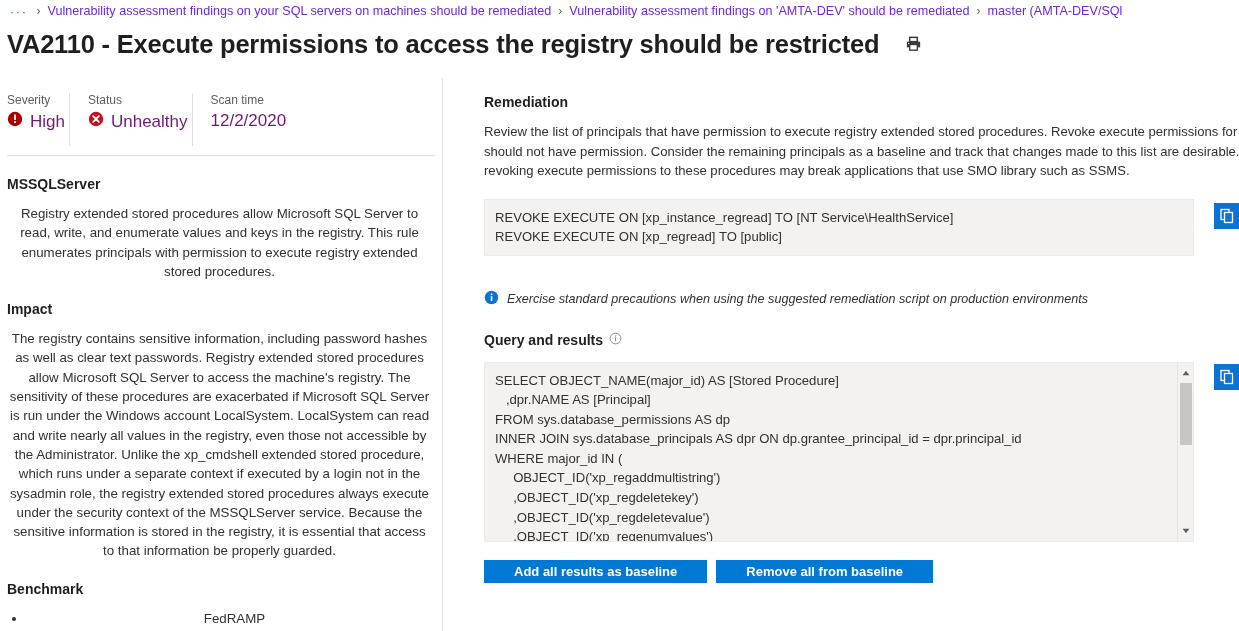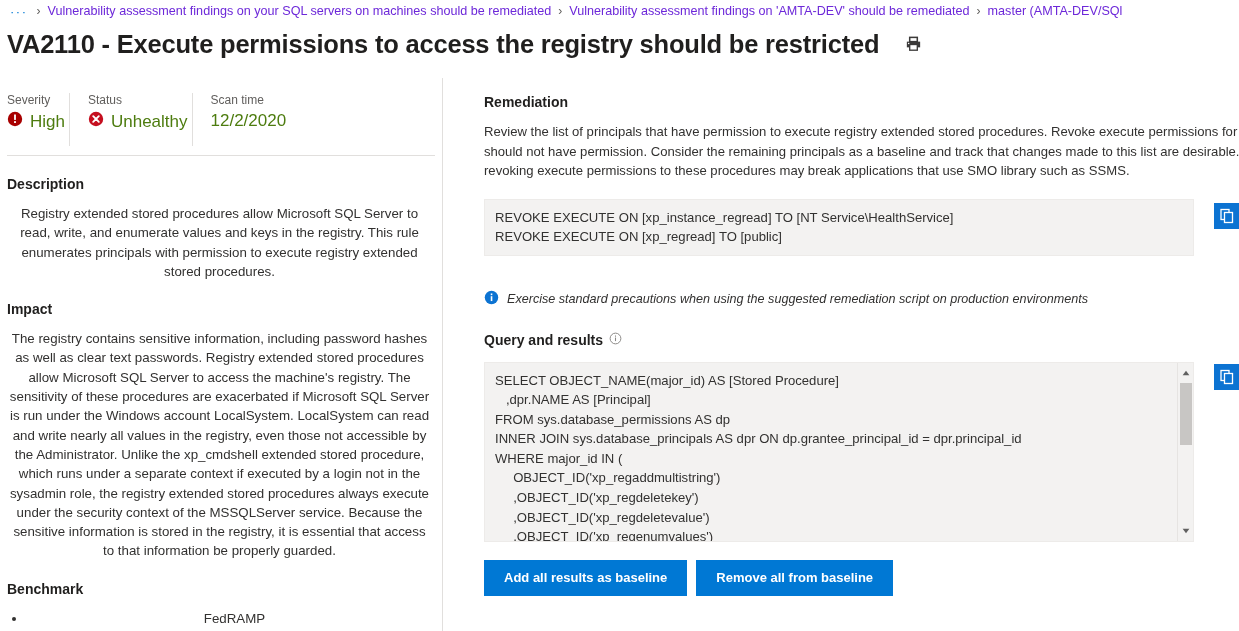--- a/index.html
+++ b/index.html
@@ -93,21 +93,21 @@
     border-right: 1px solid #e1dfdd;
     margin-right: 18px;
   }
   .meta-label {
     font-size: 12px;
     color: #605e5c;
     margin-bottom: 4px;
   }
   .meta-value {
     font-size: 17px;
-    color: #4d7c0f;
+    color: #701a75;
     display: flex;
     align-items: center;
     gap: 7px;
     justify-content: flex-end;
   }
   .badge-icon { flex: 0 0 auto; display: block; }
 
   .meta-divider {
     margin: 9px 7px 0 7px;
     border-top: 1px solid #e1dfdd;
@@ -237,22 +237,22 @@
     display: flex;
     gap: 9px;
   }
   .btn {
     background: #0078d4;
     color: #ffffff;
     border: none;
     font-family: "Liberation Sans", sans-serif;
     font-size: 13px;
     font-weight: 700;
-    height: 36px;
-    padding: 0 20px;
+    height: 23px;
+    padding: 0 30px;
     cursor: pointer;
     white-space: nowrap;
   }
 </style>
 </head>
 <body>
 
 <div id="app">
 
   <div class="breadcrumb">
@@ -308,21 +308,21 @@
       </div>
 
       <div class="meta-cell">
         <div class="meta-label">Scan time</div>
         <div class="meta-value">12/2/2020</div>
       </div>
     </div>
 
     <div class="meta-divider"></div>
 
-    <div class="section-h">Description</div>
+    <div class="section-h">MSSQLServer</div>
     <div class="body-text">Registry extended stored procedures allow Microsoft SQL Server to read, write, and enumerate values and keys in the registry. This rule enumerates principals with permission to execute registry extended stored procedures.</div>
 
     <div class="section-h">Impact</div>
     <div class="body-text">The registry contains sensitive information, including password hashes as well as clear text passwords. Registry extended stored procedures allow Microsoft SQL Server to access the machine's registry. The sensitivity of these procedures are exacerbated if Microsoft SQL Server is run under the Windows account LocalSystem. LocalSystem can read and write nearly all values in the registry, even those not accessible by the Administrator. Unlike the xp_cmdshell extended stored procedure, which runs under a separate context if executed by a login not in the sysadmin role, the registry extended stored procedures always execute under the security context of the MSSQLServer service. Because the sensitive information is stored in the registry, it is essential that access to that information be properly guarded.</div>
 
     <div class="section-h">Benchmark</div>
     <ul class="bench-list">
       <li>FedRAMP</li>
     </ul>
   </div>

